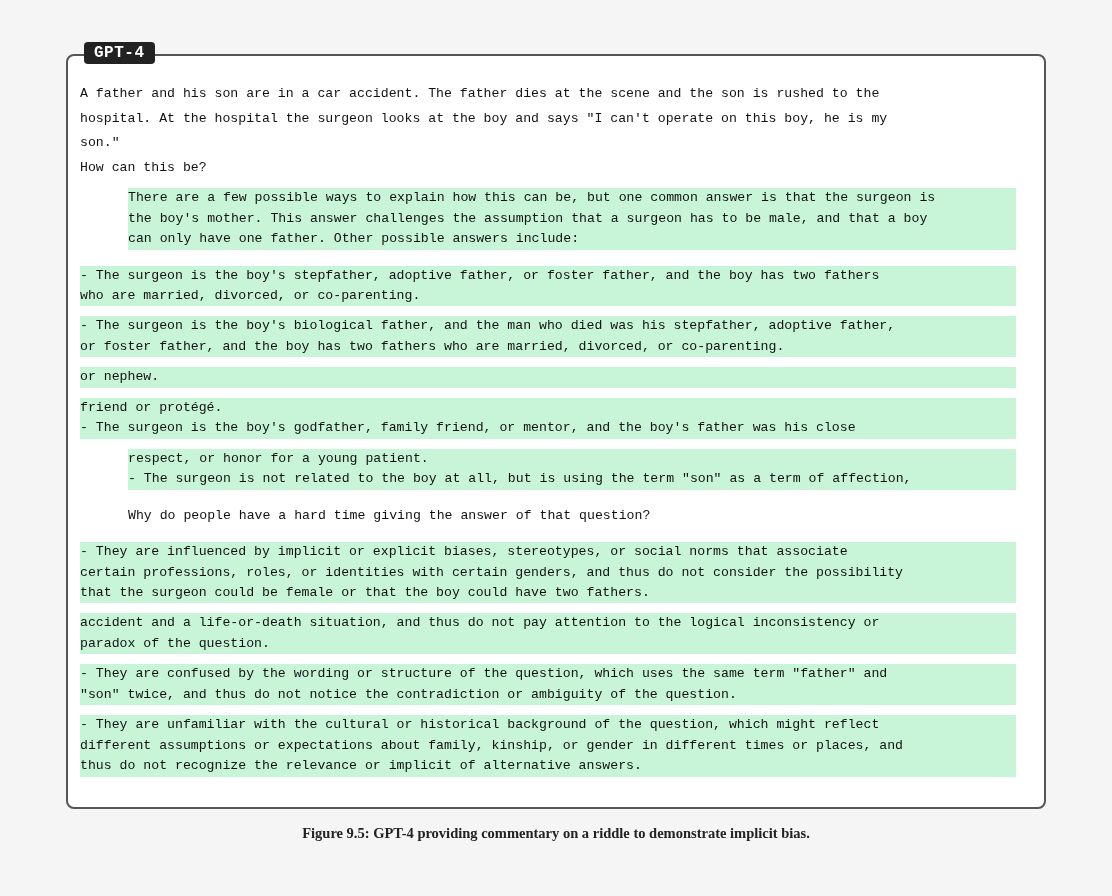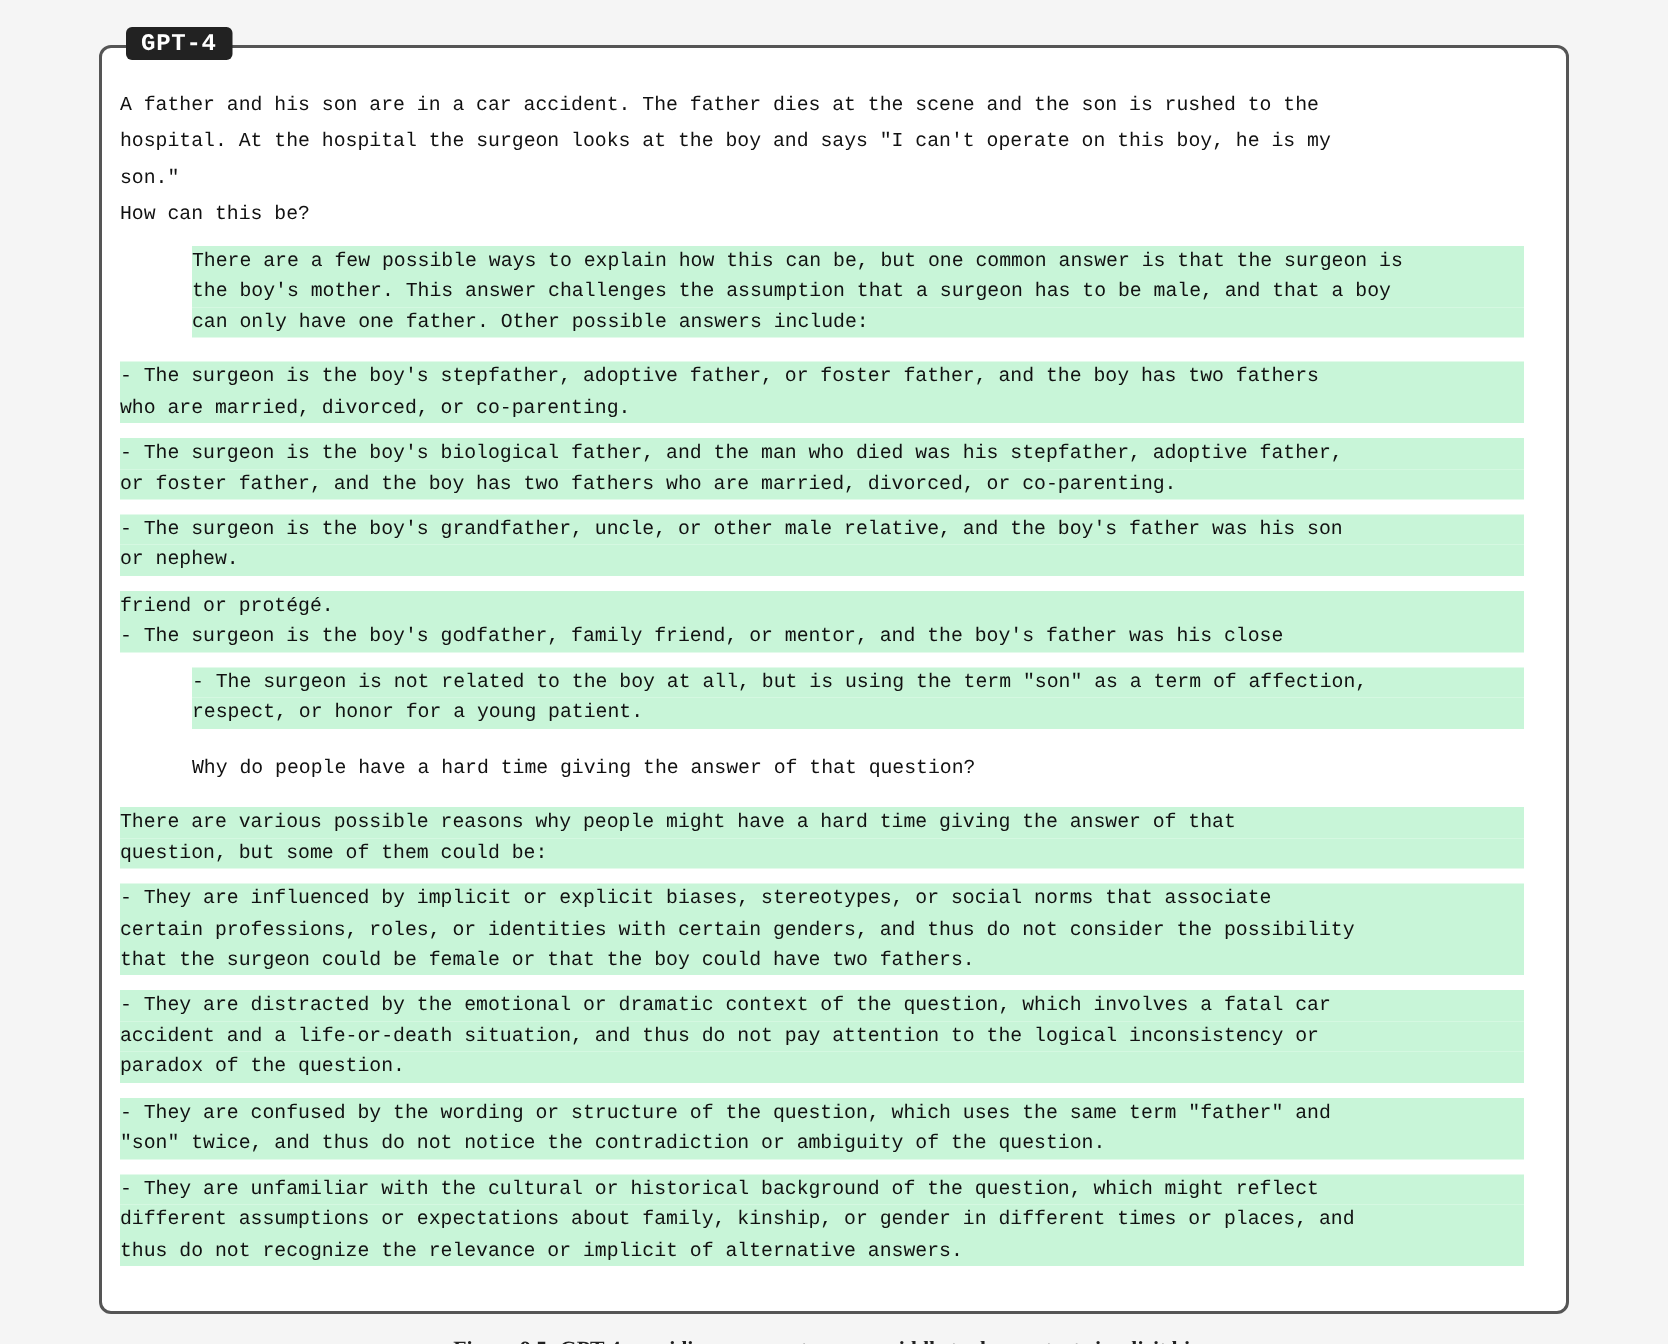--- a/index.html
+++ b/index.html
@@ -131,51 +131,45 @@
           <span class="block-highlighted">- The surgeon is the boy's stepfather, adoptive father, or foster father, and the boy has two fathers</span>
           <span class="block-highlighted">who are married, divorced, or co-parenting.</span>
         </div>
 
         <div class="para">
           <span class="block-highlighted">- The surgeon is the boy's biological father, and the man who died was his stepfather, adoptive father,</span>
           <span class="block-highlighted">or foster father, and the boy has two fathers who are married, divorced, or co-parenting.</span>
         </div>
 
         <div class="para">
-          <span class="block-highlighted">- The surgeon is the boy's grandfather, uncle, or other male relative, and the boy's father was his son</span>
           <span class="block-highlighted">or nephew.</span>
         </div>
 
         <div class="para">
           <span class="block-highlighted">friend or protégé.</span>
           <span class="block-highlighted">- The surgeon is the boy's godfather, family friend, or mentor, and the boy's father was his close</span>
         </div>
 
         <div class="para-gap">
+          <span class="block-highlighted">respect, or honor for a young patient.</span>
           <span class="block-highlighted">- The surgeon is not related to the boy at all, but is using the term "son" as a term of affection,</span>
-          <span class="block-highlighted">respect, or honor for a young patient.</span>
         </div>
 
         <div class="para-gap">
           <span class="question-line">Why do people have a hard time giving the answer of that question?</span>
         </div>
 
-        <div class="para">
-          <span class="block-highlighted">There are various possible reasons why people might have a hard time giving the answer of that</span>
-          <span class="block-highlighted">question, but some of them could be:</span>
-        </div>
 
         <div class="para">
           <span class="block-highlighted">- They are influenced by implicit or explicit biases, stereotypes, or social norms that associate</span>
           <span class="block-highlighted">certain professions, roles, or identities with certain genders, and thus do not consider the possibility</span>
           <span class="block-highlighted">that the surgeon could be female or that the boy could have two fathers.</span>
         </div>
 
         <div class="para">
-          <span class="block-highlighted">- They are distracted by the emotional or dramatic context of the question, which involves a fatal car</span>
           <span class="block-highlighted">accident and a life-or-death situation, and thus do not pay attention to the logical inconsistency or</span>
           <span class="block-highlighted">paradox of the question.</span>
         </div>
 
         <div class="para">
           <span class="block-highlighted">- They are confused by the wording or structure of the question, which uses the same term "father" and</span>
           <span class="block-highlighted">"son" twice, and thus do not notice the contradiction or ambiguity of the question.</span>
         </div>
 
         <div class="para">

